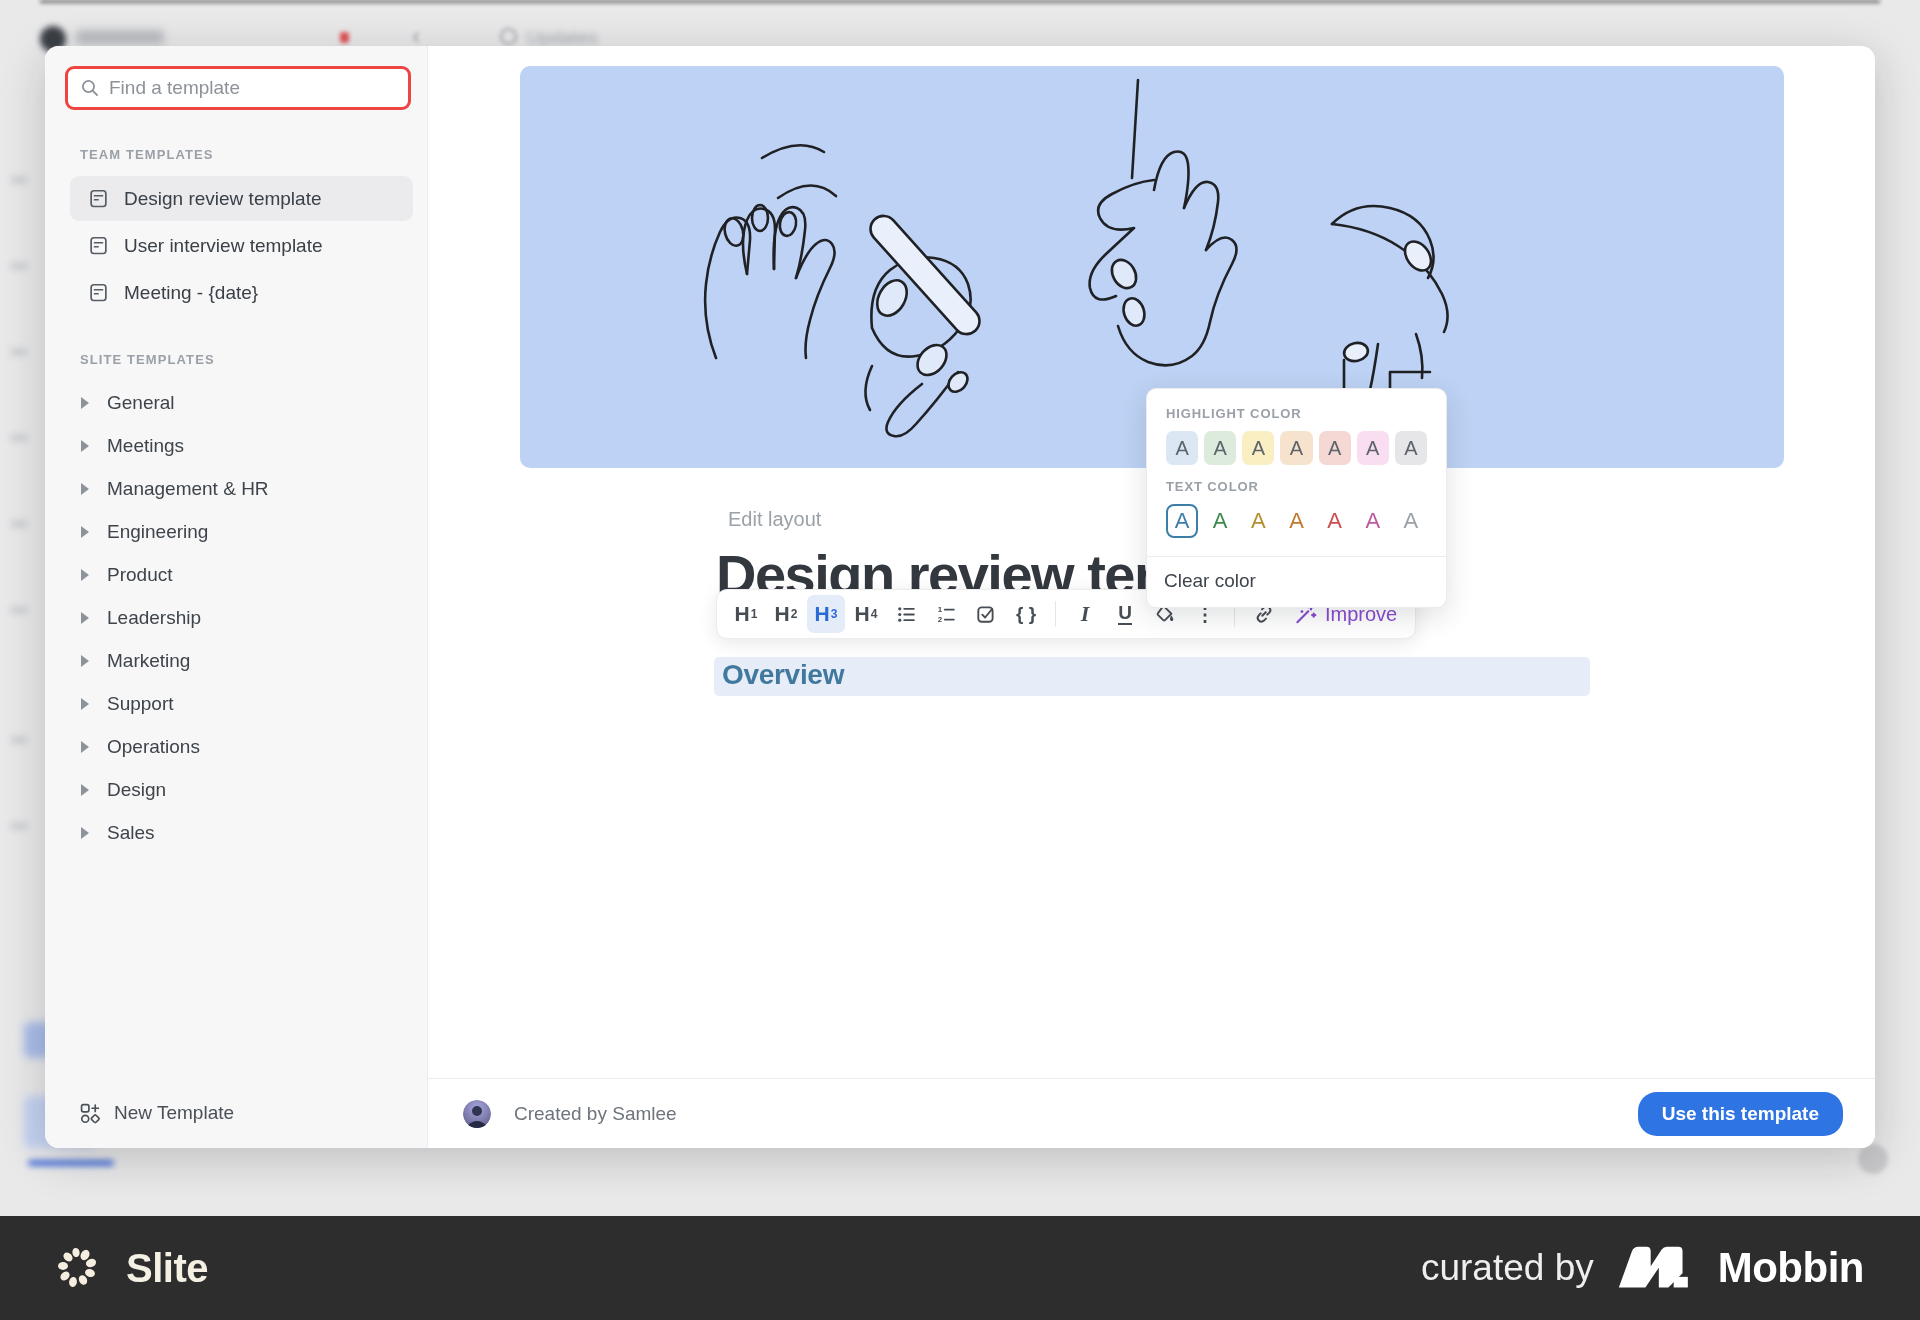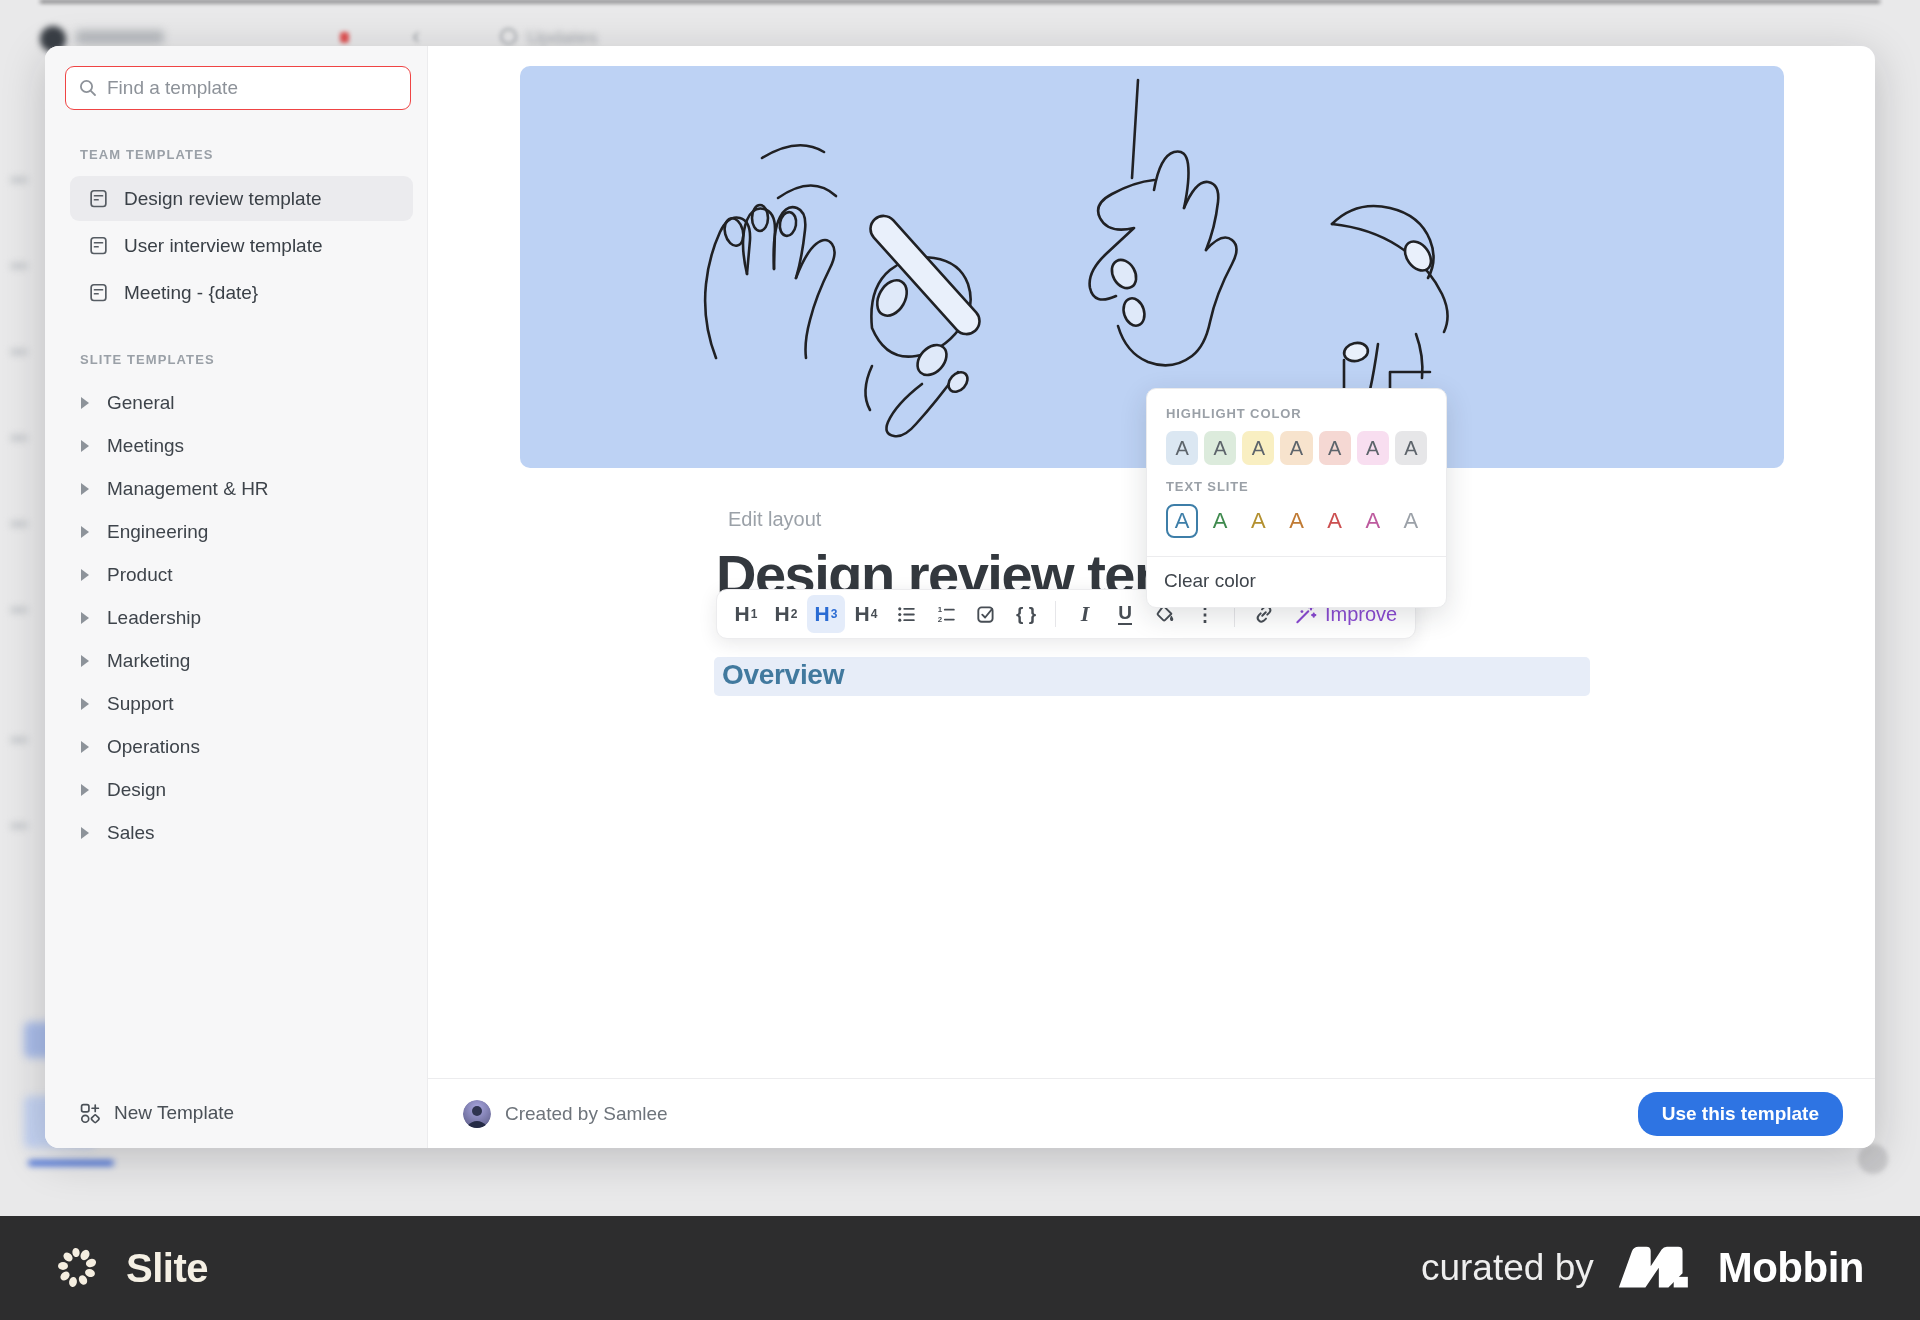--- a/index.html
+++ b/index.html
@@ -36,21 +36,21 @@
   }
 
   
   .sidebar {
     width:383px; flex:0 0 383px; background:#f7f7f8;
     border-right:1px solid #ececee; border-radius:14px 0 0 14px;
     position:relative; padding:20px 0 0 0;
   }
   .search-box {
     margin:0 16px 0 20px; height:44px; background:#fff;
-    border:1px solid #ef4444; border-radius:9px;
+    border:3px solid #ef4444; border-radius:9px;
     display:flex; align-items:center; padding:0 12px; gap:9px;
   }
   .search-box input {
     border:none; outline:none; flex:1; font-size:19px; color:#3e444b;
     font-family:"Liberation Sans", sans-serif; background:transparent;
   }
   .search-box input::placeholder { color:#8d9299; }
   .section-label {
     font-size:13px; font-weight:700; letter-spacing:1.1px; color:#9aa0a7;
     margin:37px 0 14px 35px;
@@ -133,21 +133,21 @@
   }
   .clear-row { border-top:1px solid #ececee; padding:13px 17px 15px; font-size:19px; color:#3f454c; cursor:pointer; }
 
   
   .modal-footer {
     position:absolute; left:383px; right:0; bottom:0; height:70px;
     border-top:1px solid #ececee; border-radius:0 0 14px 0;
     display:flex; align-items:center; padding:0 32px 0 35px; background:#fff;
   }
   .avatar { width:28px; height:28px; border-radius:50%; overflow:hidden; flex:0 0 28px; }
-  .created-by { margin-left:14px; font-size:19px; color:#6e747b; }
+  .created-by { margin-left:23px; font-size:19px; color:#6e747b; }
   .use-btn {
     margin-left:auto; height:44px; padding:0 24px; border:none; border-radius:19px;
     background:#2e74e3; color:#fff; font-size:19px; font-weight:700;
     font-family:"Liberation Sans", sans-serif; cursor:pointer;
   }
 
   
   .site-footer {
     position:absolute; left:0; right:0; bottom:0; height:104px;
     background:#2d2d2e; display:flex; align-items:center; padding:0 56px;
@@ -425,21 +425,21 @@
         <div class="popup-label">HIGHLIGHT COLOR</div>
         <div class="swatch-row">
           <div class="hl-swatch" style="background: rgb(219, 231, 242);">A</div>
           <div class="hl-swatch" style="background: rgb(220, 235, 220);">A</div>
           <div class="hl-swatch" style="background: rgb(249, 239, 194);">A</div>
           <div class="hl-swatch" style="background: rgb(247, 227, 205);">A</div>
           <div class="hl-swatch" style="background: rgb(245, 216, 211);">A</div>
           <div class="hl-swatch" style="background: rgb(248, 222, 240);">A</div>
           <div class="hl-swatch" style="background: rgb(230, 230, 232);">A</div>
         </div>
-        <div class="popup-label" style="margin-top:14px">TEXT SLITE</div>
+        <div class="popup-label" style="margin-top:14px">TEXT COLOR</div>
         <div class="swatch-row">
           <div class="tx-swatch" style="color: rgb(61, 126, 168); border-color: rgb(61, 126, 168);">A</div>
           <div class="tx-swatch" style="color: rgb(63, 138, 78);">A</div>
           <div class="tx-swatch" style="color: rgb(179, 144, 47);">A</div>
           <div class="tx-swatch" style="color: rgb(192, 122, 51);">A</div>
           <div class="tx-swatch" style="color: rgb(204, 79, 80);">A</div>
           <div class="tx-swatch" style="color: rgb(189, 90, 158);">A</div>
           <div class="tx-swatch" style="color: rgb(155, 161, 168);">A</div>
         </div>
       </div>

